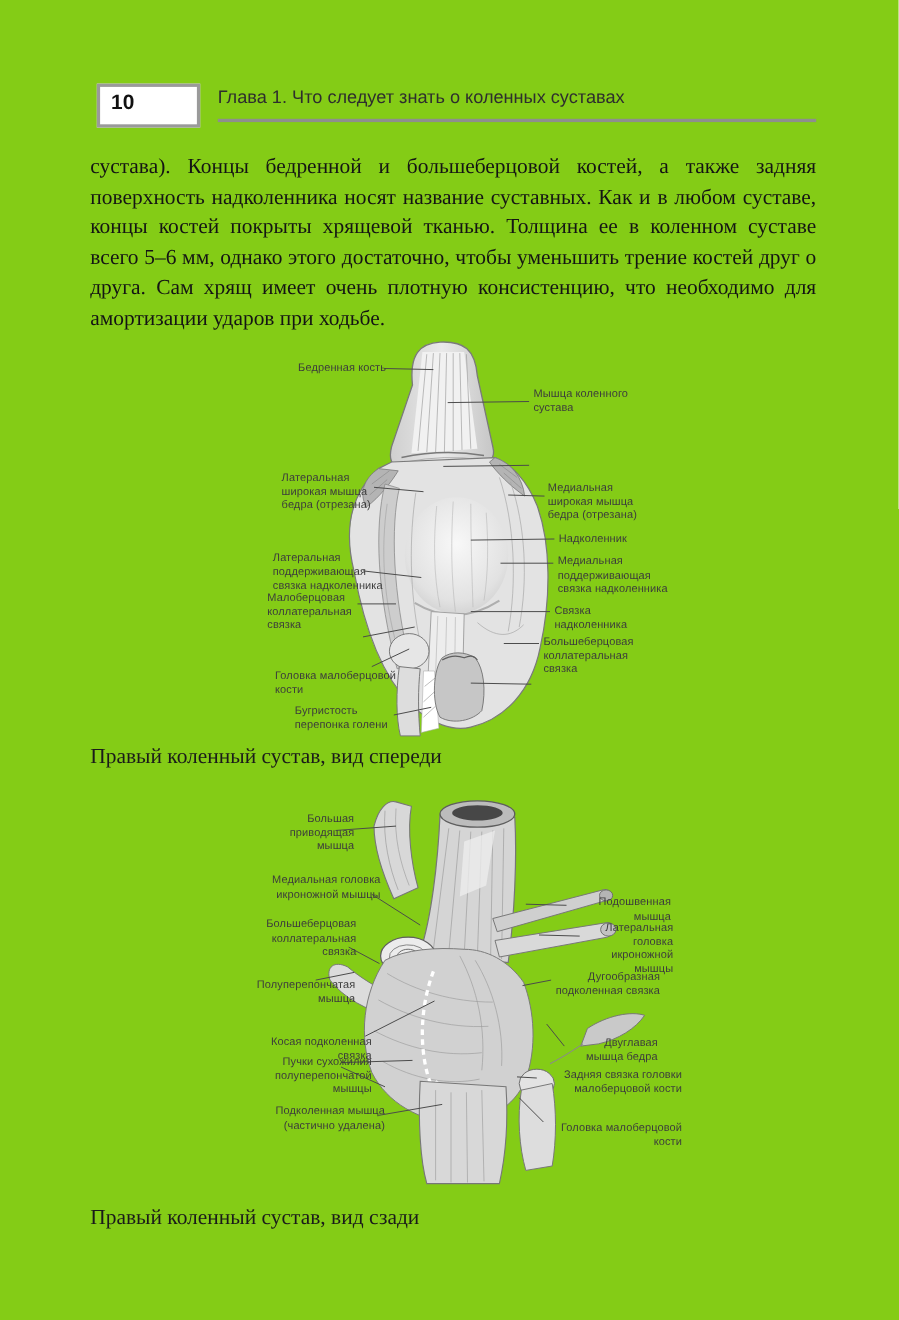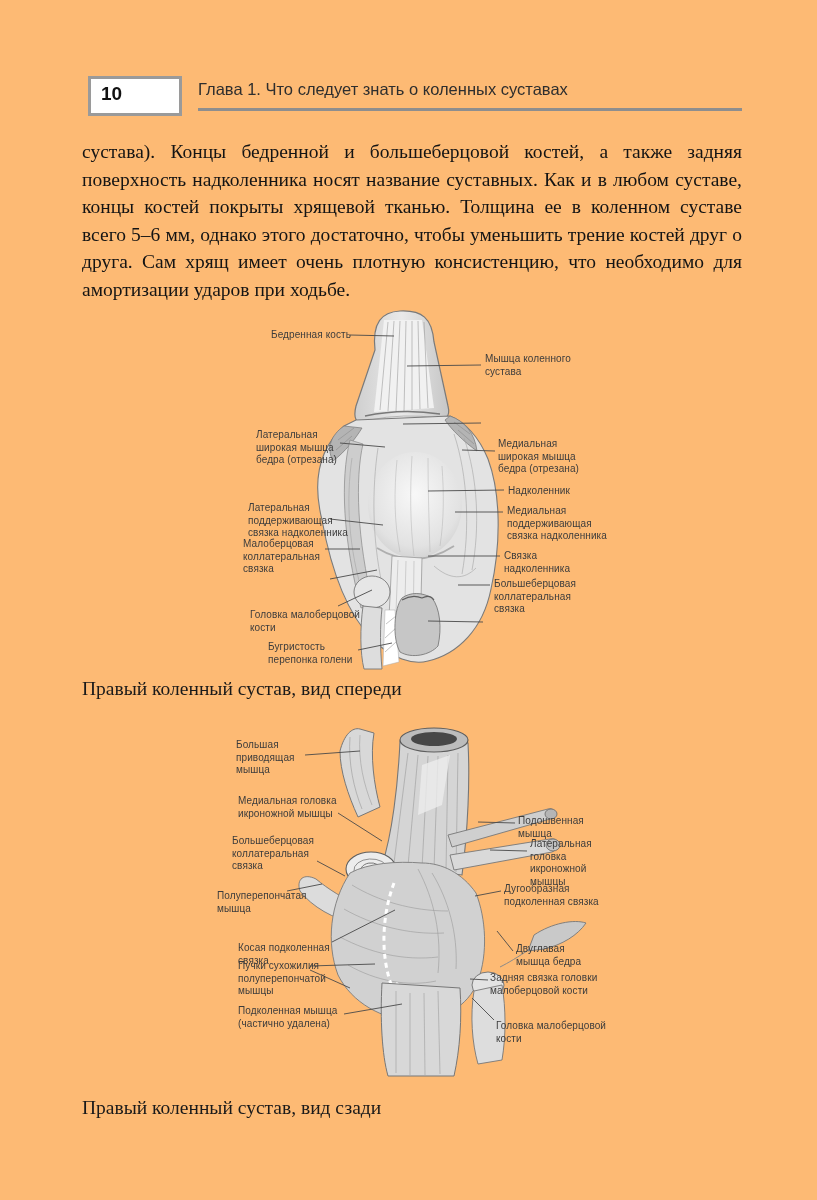--- a/index.html
+++ b/index.html
@@ -1,35 +1,35 @@
 <!DOCTYPE html>
 <html lang="ru"><head>
 <meta charset="utf-8">
 <style>
   html,body{margin:0;padding:0;background:#fff;}
-  .page{position:relative;width:817px;height:1200px;background:#fdba74;overflow:hidden;
+  .page{position:relative;width:817px;height:1200px;background:#84cc16;overflow:hidden;
         font-family:"Liberation Serif",serif;color:#1c1c1c;}
 
   
   .pagenum-box{position:absolute;left:88px;top:76px;width:88px;height:34px;
                border:3px solid #9a9a9a;background:#fff;}
   .pagenum{position:absolute;left:10px;top:4px;font-family:"Liberation Sans",sans-serif;
            font-weight:bold;font-size:19px;color:#111;}
   .chapter-title{position:absolute;left:198px;top:80px;width:545px;
                  font-family:"Liberation Sans",sans-serif;font-size:16.5px;color:#2e2e2e;}
   .header-rule{position:absolute;left:198px;top:108px;width:544px;height:3px;background:#8e8e8e;}
 
   
   .body-text{position:absolute;left:82px;top:138px;width:660px;
              font-size:19.5px;line-height:27.5px;text-align:justify;color:#141414;}
 
   
   .figure{position:absolute;left:82px;width:658px;}
   #fig-front{top:308px;height:375px;}
-  #fig-back{top:723px;height:357px;}
+  #fig-back{top:723px;height:357px;text-align:right;}
   .figure svg{position:absolute;left:0;top:0;}
   .fig-label{position:absolute;font-family:"Liberation Sans",sans-serif;
              font-size:10px;line-height:12.5px;color:#3c3c3c;letter-spacing:.1px;}
   .lead{stroke:#4a4a4a;stroke-width:0.9;}
   .caption{position:absolute;left:82px;width:658px;text-align:left;
            font-size:19.5px;color:#1a1a1a;}
   #caption-front{top:678px;}
   #caption-back{top:1097px;}
 </style>
 </head>

